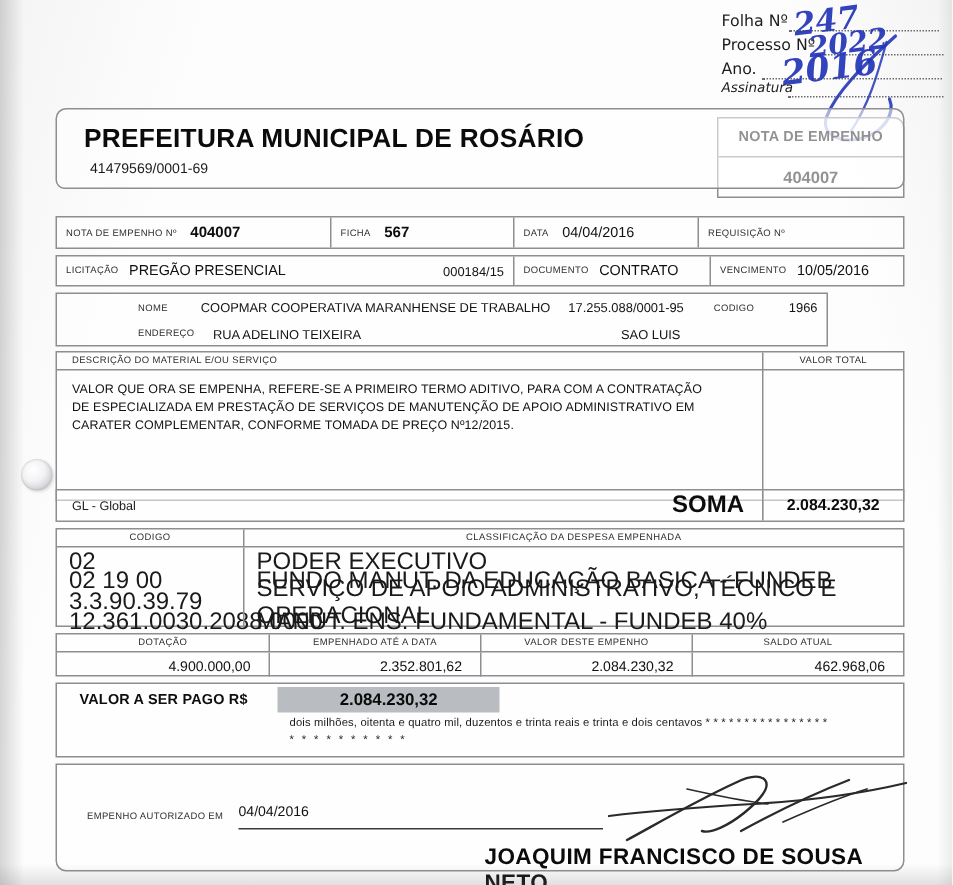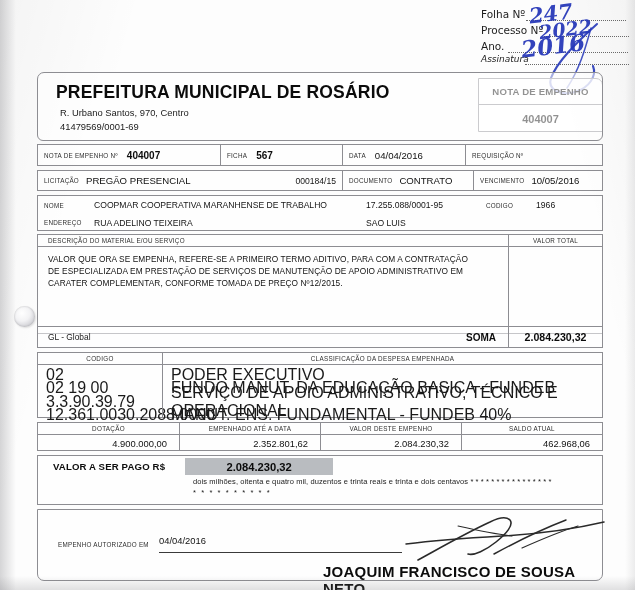--- a/index.html
+++ b/index.html
@@ -99,21 +99,21 @@
   .ne-t{height:25px;display:flex;align-items:center;justify-content:center;
         border-bottom:1px solid #8d8d92;font-size:9.6px;font-weight:bold;color:#0d0d0d;letter-spacing:.2px;}
   .ne-b{height:28px;display:flex;align-items:center;justify-content:center;
         font-size:11px;font-weight:bold;color:#0d0d0d;}
 
   
   .desc-head{height:11px;}
   .desc-body{height:76px;align-items:flex-start;padding-top:6px;}
   .desc-txt{font-size:8.3px;line-height:12.2px;color:#121212;letter-spacing:.08px;}
 
-  .soma-lbl{font-size:10px;font-weight:bold;color:#0d0d0d;text-align:center;}
+  .soma-lbl{font-size:16px;font-weight:bold;color:#0d0d0d;text-align:center;}
   .gl{font-size:8.4px;color:#202020;}
   .money{font-size:10.6px;font-weight:bold;color:#0b0b0b;}
 
   .cls-row{height:13.5px;display:flex;align-items:center;}
 
   .tot-hdr{height:11px;}
   .tot-val{height:16px;justify-content:flex-end;}
   .tot-num{font-size:9.4px;color:#101010;}
 
   .pago-amt{
@@ -162,21 +162,20 @@
 
   <div class="ne-box">
     <div class="ne-t">NOTA DE EMPENHO</div>
     <div class="ne-b">404007</div>
   </div>
 
   <div class="frame">
 
     <div class="hdr-box">
       <div class="org">PREFEITURA MUNICIPAL DE ROSÁRIO</div>
-      <div class="org-sub">R. Urbano Santos, 970, Centro</div>
       <div class="org-sub2">41479569/0001-69</div>
     </div>
   </div>
 
   <div class="seg row" style="position:absolute;left:37px;top:144px;width:566px;height:22px;">
     <div class="cell" style="width:182px;">
       <span class="lbl">NOTA DE EMPENHO Nº</span>
       <span class="val-b" style="margin-left:9px;">404007</span>
     </div>
     <div class="cell bl" style="width:122px;">
@@ -202,21 +201,21 @@
     <div class="cell bl" style="width:131px;">
       <span class="lbl">DOCUMENTO</span>
       <span class="val" style="margin-left:7px;">CONTRATO</span>
     </div>
     <div class="cell bl" style="flex:1;">
       <span class="lbl">VENCIMENTO</span>
       <span class="val" style="margin-left:7px;">10/05/2016</span>
     </div>
   </div>
 
-  <div class="seg" style="position:absolute;left:37px;top:195px;width:566px;height:36px;">
+  <div class="seg" style="position:absolute;left:37px;top:195px;width:515px;height:36px;padding-left:48px;">
     <div class="row" style="height:18px;">
       <div class="cell" style="width:50px;">
         <span class="lbl">NOME</span>
       </div>
       <div class="cell" style="width:272px;">
         <span class="val-s">COOPMAR COOPERATIVA MARANHENSE DE TRABALHO</span>
       </div>
       <div class="cell" style="width:120px;">
         <span class="val-s">17.255.088/0001-95</span>
       </div>

